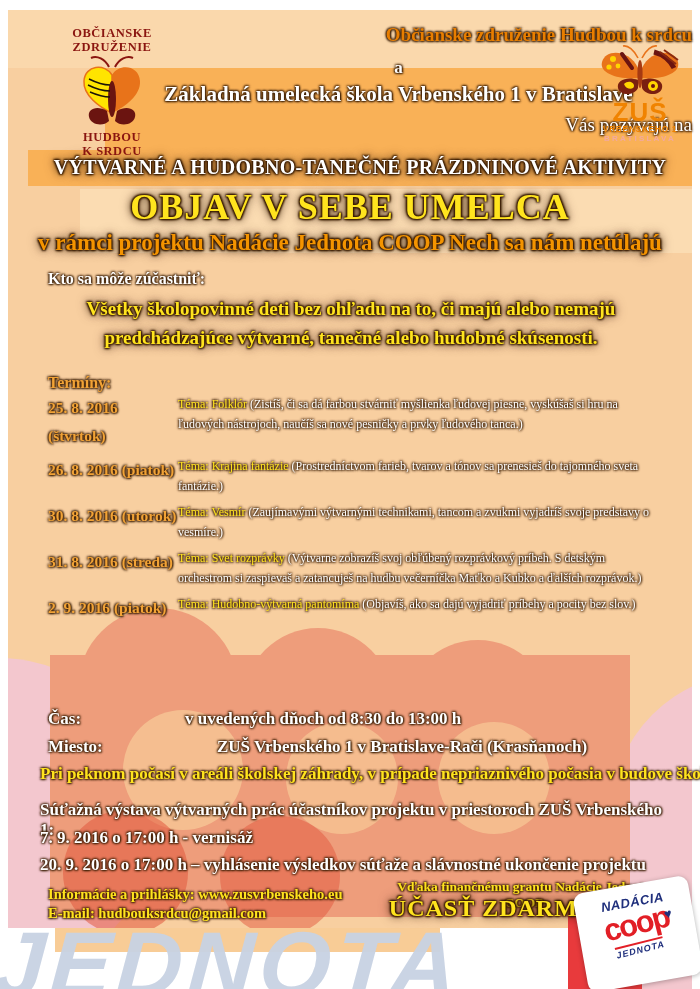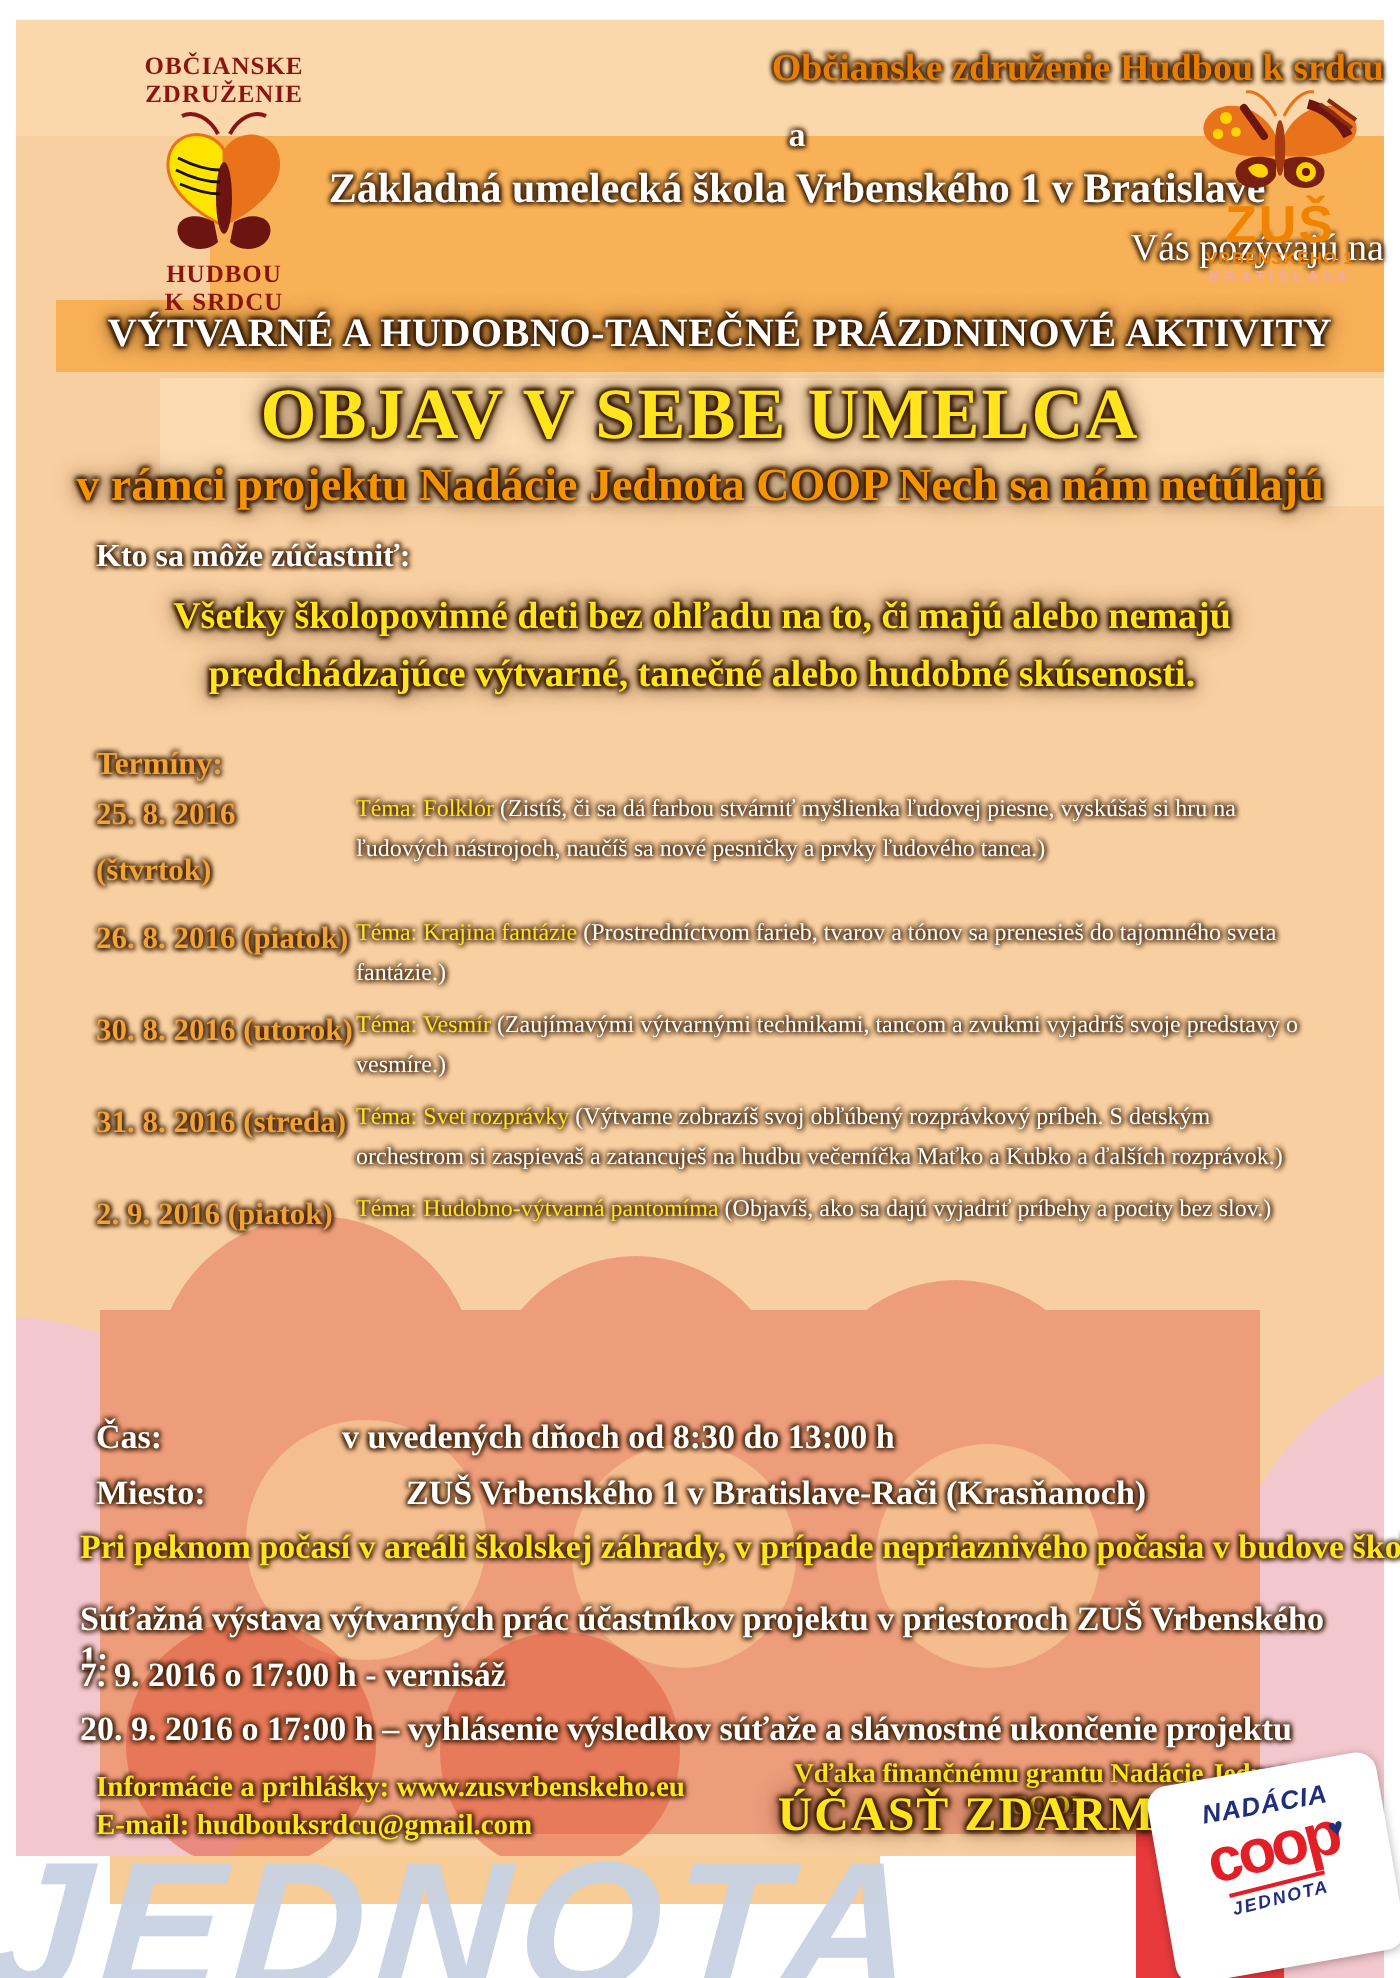--- a/index.html
+++ b/index.html
@@ -55,21 +55,21 @@
   .subtitle{left:8px;top:230px;width:684px;text-align:center;font-size:23px;font-weight:bold;color:#F49400;}
   .kto-label{left:48px;top:270px;font-size:16px;font-weight:bold;}
   .kto-text{left:55px;top:294px;width:592px;text-align:center;font-size:19px;
     font-weight:bold;line-height:29px;}
   .terminy-label{left:48px;top:374px;font-size:16px;font-weight:bold;}
   .terms{left:48px;top:394px;width:614px;}
   .term-row{display:flex;margin-bottom:6px;}
   .term-date{width:130px;flex:none;font-size:15.5px;font-weight:bold;line-height:28px;}
   .term-body{flex:1;font-size:12px;font-weight:normal;line-height:20px;color:#fff;}
   .sched-row{left:48px;width:610px;display:flex;font-size:17px;font-weight:bold;}
-  .sched-label{width:123px;flex:none;}
+  .sched-label{width:137px;flex:none;}
   .row-cas{top:709px;}
   .row-miesto{top:737px;gap:32px;}
   .weather{left:40px;top:764px;width:626px;font-size:17px;font-weight:bold;white-space:nowrap;}
   .exh{left:40px;width:630px;font-size:17px;font-weight:bold;}
   .exh-intro{top:800px;}
   .exh-1{top:828px;}
   .exh-2{top:855px;}
   .footer-info{left:48px;top:886px;font-size:14.5px;font-weight:bold;}
   .footer-email{left:48px;top:905px;font-size:14.5px;font-weight:bold;}
   .grant{left:378px;top:879px;width:292px;text-align:center;font-size:13.5px;font-weight:bold;}

